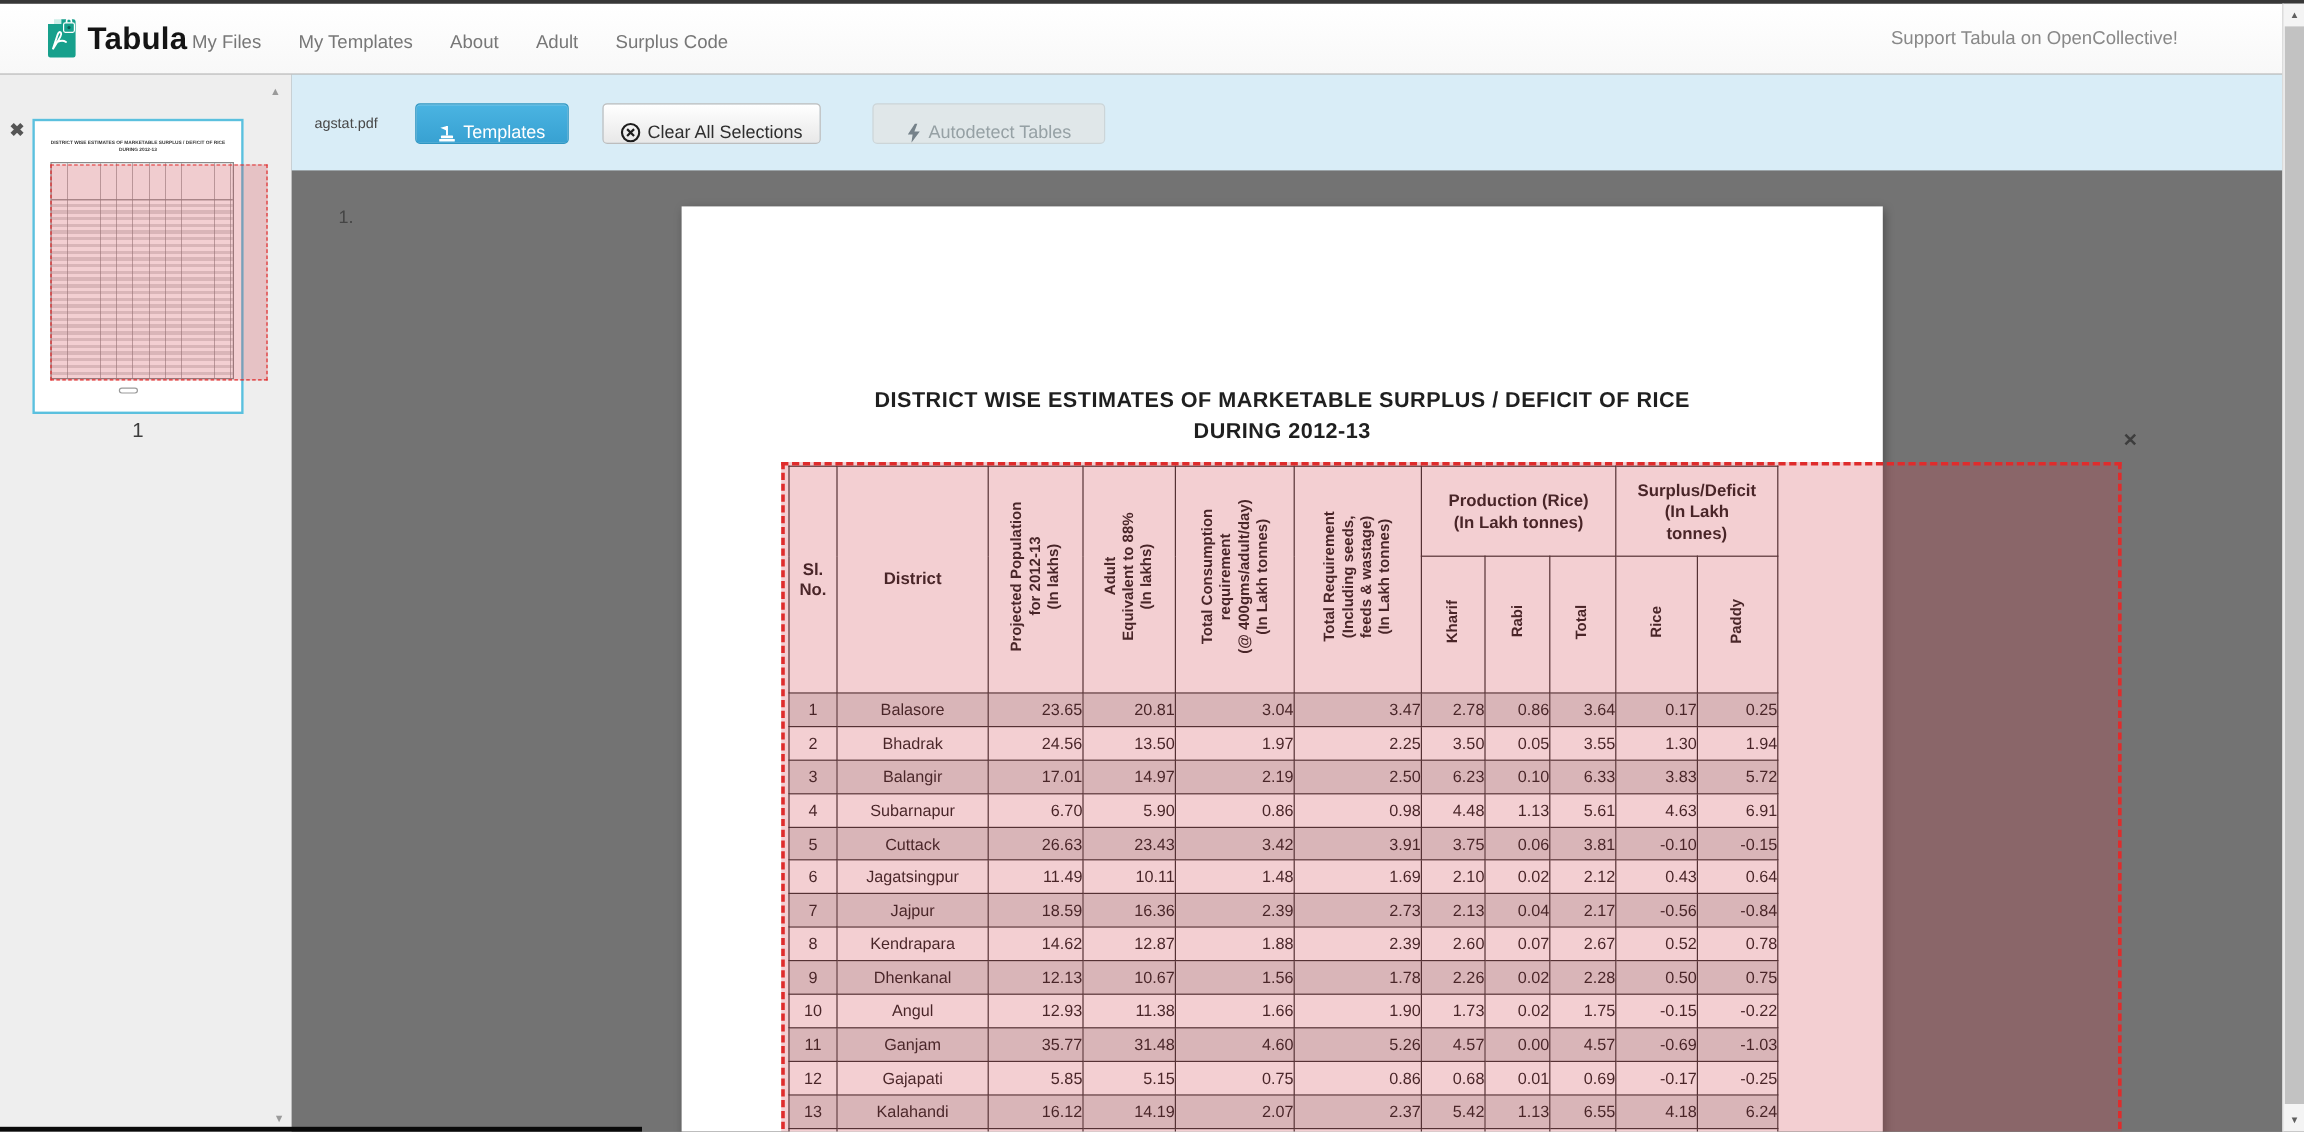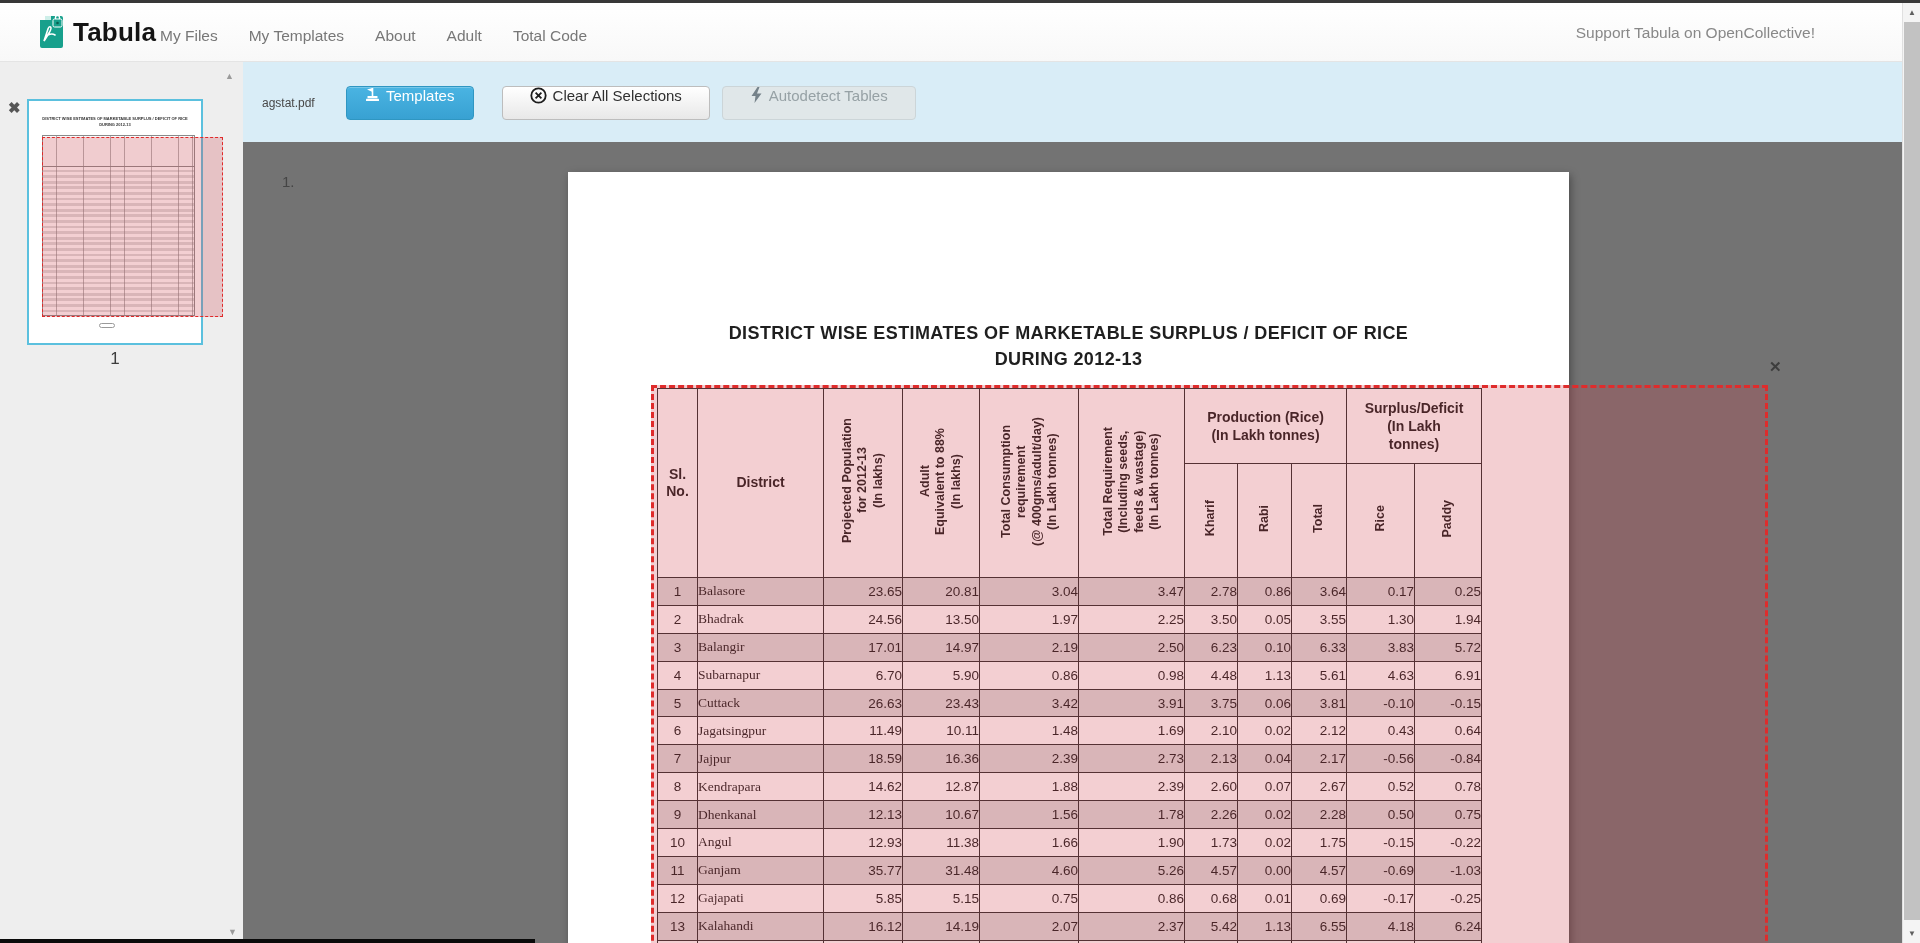--- a/index.html
+++ b/index.html
@@ -19,26 +19,26 @@
   .brand-text { font-size:26px; font-weight:bold; color:#141414; letter-spacing:0.2px; }
   .nav-links { position:absolute; left:160px; top:0; height:66px; display:flex; align-items:center; gap:31px; }
   .nav-link { font-size:15.5px; color:#777; cursor:pointer; white-space:nowrap; }
   .support-link { position:absolute; right:87px; top:21px; font-size:15.5px; color:#888; cursor:pointer; }
 
   
   #toolbar { position:absolute; left:243px; top:62px; width:1659px; height:80px;
              background:#d9edf7; z-index:30; }
   .tb-row { position:absolute; left:0; top:24px; height:34px; display:flex; align-items:center; }
   .tb-filename { margin-left:19px; margin-right:31px; font-size:12px; color:#484848; }
-  .btn { height:34px; border-radius:4px; font-size:15px; display:flex; align-items:flex-start;
+  .btn { height:34px; border-radius:4px; font-size:15px; display:flex; align-items:flex-end;
          justify-content:center; cursor:pointer; white-space:nowrap; }
   .btn-templates { width:128px; margin-right:28px; color:#fff;
                    background:linear-gradient(#4ab4e2,#38a1d2); border:1px solid #2f96c2;
                    box-shadow:inset 0 1px 0 rgba(255,255,255,.25); }
-  .btn-clear { width:208px; margin-right:12px; color:#2f2f2f;
+  .btn-clear { width:182px; margin-right:43px; color:#2f2f2f;
                background:linear-gradient(#ffffff,#e8e8e8); border:1px solid #bdbdbd; }
   .btn-autodetect { width:194px; color:#96a1a5; background:#e0e7e9; border:1px solid #ccd5d8; cursor:default; }
   .btn-export { position:absolute; right:51px; top:22px; width:305px; color:#fff;
                 background:linear-gradient(#56b656,#459a45); border:1px solid #3c8a3c;
                 box-shadow:inset 0 1px 0 rgba(255,255,255,.2); }
   .btn .bicon { margin-right:6px; display:inline-flex; }
 
   
   #sidebar { position:absolute; left:0; top:62px; width:243px; height:881px; background:#eeeeee; z-index:20; }
   .side-arrow { position:absolute; font-size:9px; color:#9a9a9a; cursor:pointer; line-height:1; }
@@ -75,21 +75,21 @@
   table.pdf { border-collapse:collapse; table-layout:fixed; width:824px; background:#fff; }
   table.pdf th, table.pdf td { border:1px solid #2d2d2d; color:#1c1c1c; overflow:hidden; }
   table.pdf th { font-weight:bold; text-align:center; vertical-align:middle; background:#fff; }
   .th-h { font-size:14px; white-space:pre-line; line-height:1.25; }
   .th-group { font-size:14px; white-space:pre-line; line-height:1.3; height:75px; }
   .v { writing-mode:vertical-rl; transform:rotate(180deg); white-space:pre-line;
        font-size:12.5px; line-height:1.22; display:inline-block; }
   .th-sub { height:114px; }
   table.pdf td { height:27.9px; font-size:13.5px; padding:0; }
   td.c-sl { text-align:center; }
-  td.c-d  { text-align:left; padding-left:6px;font-family:Liberation Serif, serif; }
+  td.c-d  { text-align:center; padding-left:6px; }
   td.c-n  { text-align:right; padding-right:8px; }
   tr.shade td { background:#dcdcdc; }
   tr.cutrow td { border-bottom:2px solid #1a1a1a; }
 
   
   .sel-overlay { position:absolute; left:408px; top:243px; width:1117px; height:700px;
                  background:rgba(208,62,74,0.25); border:3px dashed #df2c2c; z-index:15; cursor:move; }
   .sel-close { position:absolute; left:1526px; top:216px; font-size:15px; font-weight:bold;
                color:#3d3d3d; z-index:16; cursor:pointer; }
 
@@ -118,21 +118,21 @@
         <circle cx="20.5" cy="8" r="1.3" fill="#0b5f53"></circle>
       </svg>
     </span>
     <span class="brand-text">Tabula</span>
   </div>
   <div class="nav-links">
       <span class="nav-link">My Files</span>
       <span class="nav-link">My Templates</span>
       <span class="nav-link">About</span>
       <span class="nav-link">Adult</span>
-      <span class="nav-link">Total Code</span>
+      <span class="nav-link">Surplus Code</span>
     </div>
   <span class="support-link">Support Tabula on OpenCollective!</span>
 </div>
 
 <div id="toolbar">
   <div class="tb-row">
     <span class="tb-filename">agstat.pdf</span>
 
     <button class="btn btn-templates">
       <span class="bicon">

